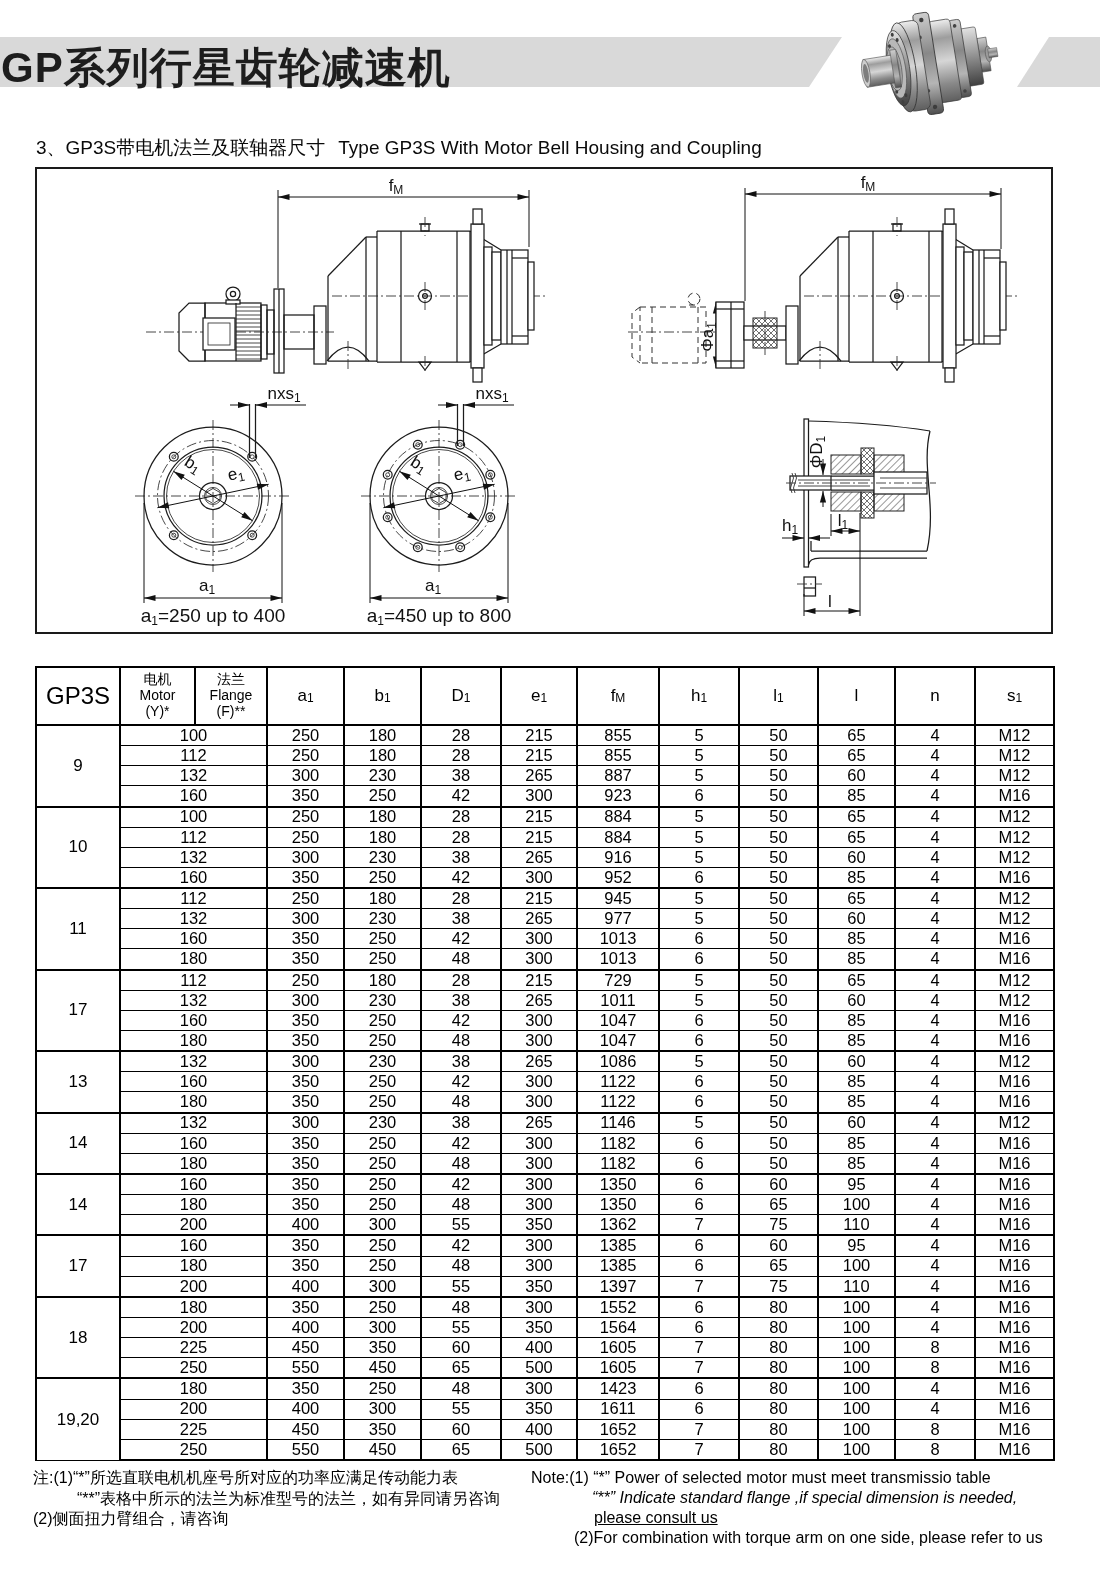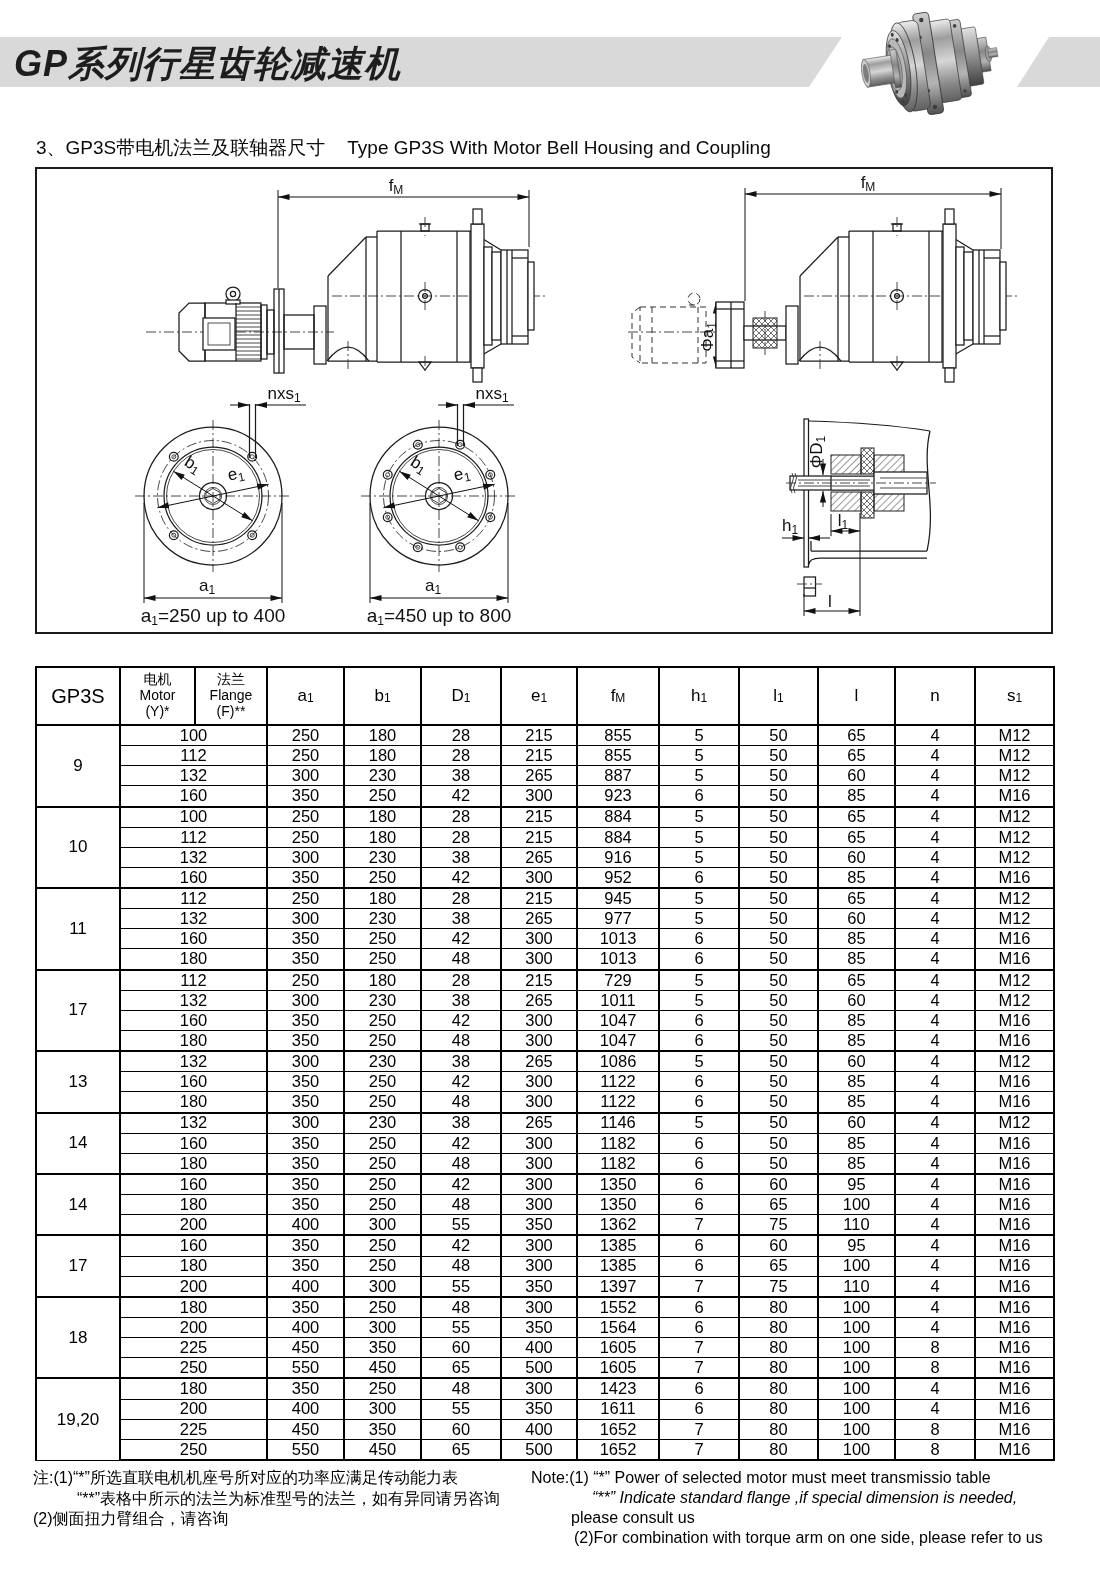--- a/index.html
+++ b/index.html
@@ -4,27 +4,27 @@
 <style>
   * { margin:0; padding:0; box-sizing:border-box; }
   html,body { width:1100px; background:#fff; }
   body { position:relative; width:1100px; height:1583px; font-family:"Liberation Sans", sans-serif; color:#000; overflow:hidden; }
 
   
   .band { position:absolute; left:0; top:37px; width:842px; height:50px; background:#d9d9d9;
           clip-path:polygon(0 0, 842px 0, 809px 50px, 0 50px); }
   .band-right { position:absolute; left:1000px; top:37px; width:100px; height:50px; background:#d9d9d9;
           clip-path:polygon(49px 0, 100px 0, 100px 50px, 17px 50px); }
-  .band-title { position:absolute; left:14px; top:40px; font-size:36px; font-weight:bold; font-style:italic;
+  .band-title { position:absolute; left:1px; top:40px; font-size:42px; font-weight:bold; 
           letter-spacing:1px; color:#1d1d1d; white-space:nowrap; }
   .product { position:absolute; left:856px; top:2px; }
 
   
   .section-title { position:absolute; left:36px; top:135px; font-size:19px; color:#0a0a0a; white-space:nowrap; }
-  .section-title .en { margin-left:22px; }
+  .section-title .en { margin-left:13px; }
 
   
   .draw-box { position:absolute; left:35px; top:167px; width:1018px; height:467px; border:2px solid #1a1a1a; background:#fff; }
   svg text { font-family:"Liberation Sans", sans-serif; fill:#111; }
   .dim { font-size:17px; }
   .dim .sub, .cap .sub { font-size:12px; }
   .cap { font-size:19px; }
   .ln { stroke:#1c1c1c; stroke-width:1.25; fill:none; }
   .lnw { stroke:#1c1c1c; stroke-width:1.25; fill:#fff; }
   .lnt { stroke:#222; stroke-width:0.8; fill:none; }
@@ -35,36 +35,36 @@
   .hat { fill:url(#hatch); stroke:#222; stroke-width:1; }
   .xhat { fill:url(#xhatch); stroke:#222; stroke-width:1; }
 
   
   .spec-table { position:absolute; left:35px; top:666px; width:1018px; height:795px;
                 border-collapse:collapse; table-layout:fixed; }
   .spec-table td, .spec-table th { border:2px solid #000; text-align:center; vertical-align:middle;
                 font-weight:normal; font-size:16.5px; padding:0; line-height:1.05; overflow:hidden; }
   .spec-table thead tr { height:58px; }
   .spec-table thead th { font-size:17px; }
-  .spec-table th.gp { font-size:20px;margin-top:33px; }
+  .spec-table th.gp { font-size:24px;margin-top:33px; }
   .spec-table th.mf { font-size:14px; line-height:1.12; }
   .spec-table sub { font-size:12px; vertical-align:baseline; position:relative; top:1px; }
   .spec-table thead sub { font-size:12px; }
   .spec-table tbody td { border-top-width:1px; border-bottom-width:1px; }
   .spec-table tbody tr.gfirst td { border-top-width:2px; }
   .spec-table tbody tr:last-child td { border-bottom-width:2px; }
   .spec-table td.gcell { font-size:17px; }
 
   
   .notes-zh { position:absolute; left:33px; top:1468px; font-size:16px; line-height:20.5px; white-space:nowrap; }
   .notes-zh .l2 { margin-left:44px; }
   .notes-zh .l3 { }
   .notes-en { position:absolute; left:531px; top:1468px; font-size:16px; line-height:20px; white-space:nowrap; }
   .notes-en .l2 { margin-left:61px;font-style:italic; }
-  .notes-en .l3 { margin-left:40px; }
+  .notes-en .l3 { margin-left:63px;text-decoration:underline; }
   .notes-en .l4 { margin-left:43px; }
 </style>
 </head>
 <body>
 
 <div class="band"></div>
 <div class="band-right"></div>
 <div class="band-title">GP系列行星齿轮减速机</div>
 
 <svg class="product" width="150" height="118" viewBox="0 0 150 118">

